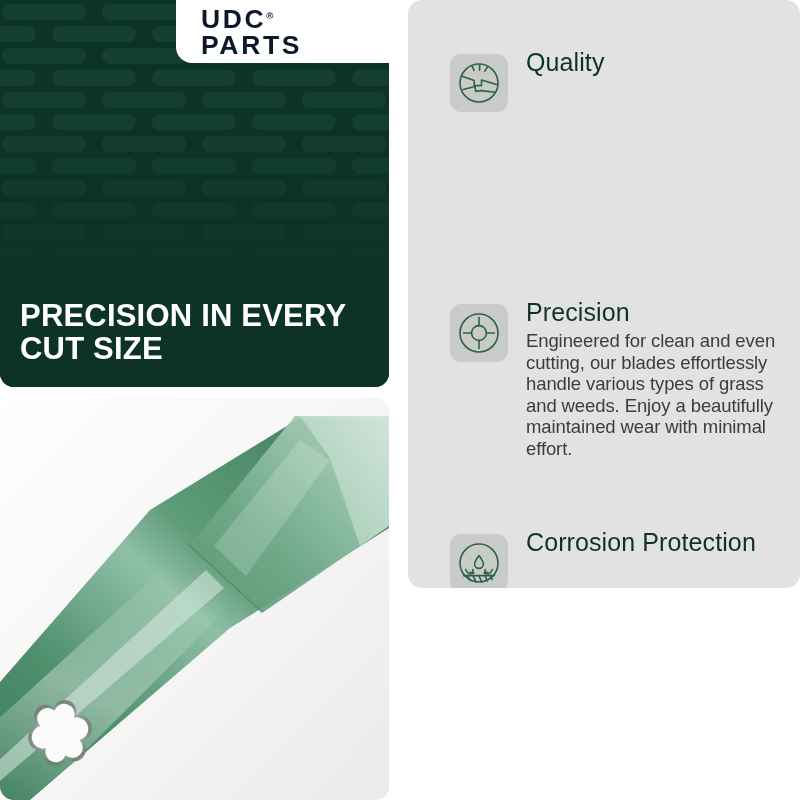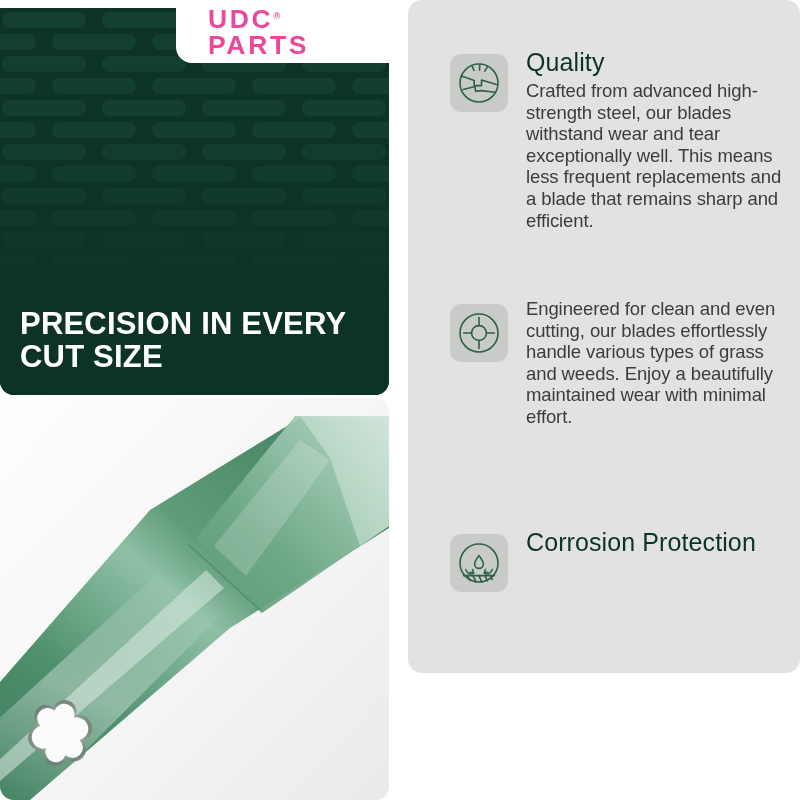--- a/index.html
+++ b/index.html
@@ -28,21 +28,21 @@
     left: 0;
     top: 0;
     width: 390px;
     height: 800px;
   }
 
   
   #hero-panel {
     position: absolute;
     left: 0;
-    top: 8px;
+    top: 0;
     width: 389px;
     height: 387px;
     background: #0d3328;
     border-radius: 0 0 14px 14px;
     overflow: hidden;
   }
   #hero-pattern {
     position: absolute;
     left: 0;
     top: 0;
@@ -70,25 +70,25 @@
     position: absolute;
     left: 176px;
     top: -30px;
     width: 224px;
     height: 93px;
     background: #ffffff;
     border-radius: 0 0 0 16px;
   }
   #logo-block {
     position: absolute;
-    left: 208px;
+    left: 201px;
     top: 3px;
     width: 190px;
     height: 58px;
-    color: #ec4899;
+    color: #0f172a;
   }
   .logo-line {
     font-family: "Liberation Sans", sans-serif;
     font-weight: 700;
     letter-spacing: 2.5px;
     line-height: 26px;
     font-size: 25px;
     display: block;
     transform: scaleX(1.06);
     transform-origin: left center;
@@ -132,21 +132,21 @@
     width: 389px;
     height: 402px;
   }
 
   
   #features-panel {
     position: absolute;
     left: 408px;
     top: 0;
     width: 392px;
-    height: 673px;
+    height: 588px;
     background: #e2e3e1;
     border-radius: 14px;
     overflow: hidden;
   }
   .feature-item {
     position: absolute;
     left: 0;
     width: 392px;
   }
   #feature-0 { top: 48px; }
@@ -300,38 +300,38 @@
             <path d="M 31.0 36.6 L 45.0 38.2"></path>
             <path d="M 25.0 32.4 L 25.6 37.4 L 31.0 36.6"></path>
             <path d="M 24 16.5 L 22 11.8"></path>
             <path d="M 29.6 16.2 L 29.6 11.2"></path>
             <path d="M 34.8 17.2 L 37.4 12.8"></path>
           </g>
         </svg>
       </div>
       <div class="feature-text">
         <p class="feature-title">Quality</p>
-        <p class="feature-body">Crafted from advanced high-strength steel, our blades withstand wear and tear exceptionally well. This means less frequent replacements and a blade that remains sharp and efficient.</p>
       </div>
     </div>
 
     <div class="feature-item" id="feature-1">
       <div class="feature-icon-box">
         <svg viewBox="0 0 58 58" aria-hidden="true">
           <g fill="none" stroke="#2d6149" stroke-width="1.6" stroke-linecap="round">
             <circle cx="29" cy="29" r="19"></circle>
             <circle cx="29" cy="29" r="7.4"></circle>
             <path d="M 29 13.6 L 29 21.0"></path>
             <path d="M 29 37.0 L 29 44.4"></path>
             <path d="M 13.6 29 L 21.0 29"></path>
             <path d="M 37.0 29 L 44.4 29"></path>
           </g>
         </svg>
       </div>
       <div class="feature-text">
+        <p class="feature-title">Precision</p>
         <p class="feature-body">Engineered for clean and even cutting, our blades effortlessly handle various types of grass and weeds. Enjoy a beautifully maintained wear with minimal effort.</p>
       </div>
     </div>
 
     <div class="feature-item" id="feature-2">
       <div class="feature-icon-box">
         <svg viewBox="0 0 58 58" aria-hidden="true">
           <g fill="none" stroke="#2d6149" stroke-width="1.6" stroke-linecap="round" stroke-linejoin="round">
             <circle cx="29" cy="29" r="19"></circle>
             <path d="M 29 21.5 C 26.0 25.6 24.6 27.6 24.6 30.0 a 4.4 4.4 0 0 0 8.8 0 c 0 -2.4 -1.4 -4.4 -4.4 -8.5 Z"></path>

